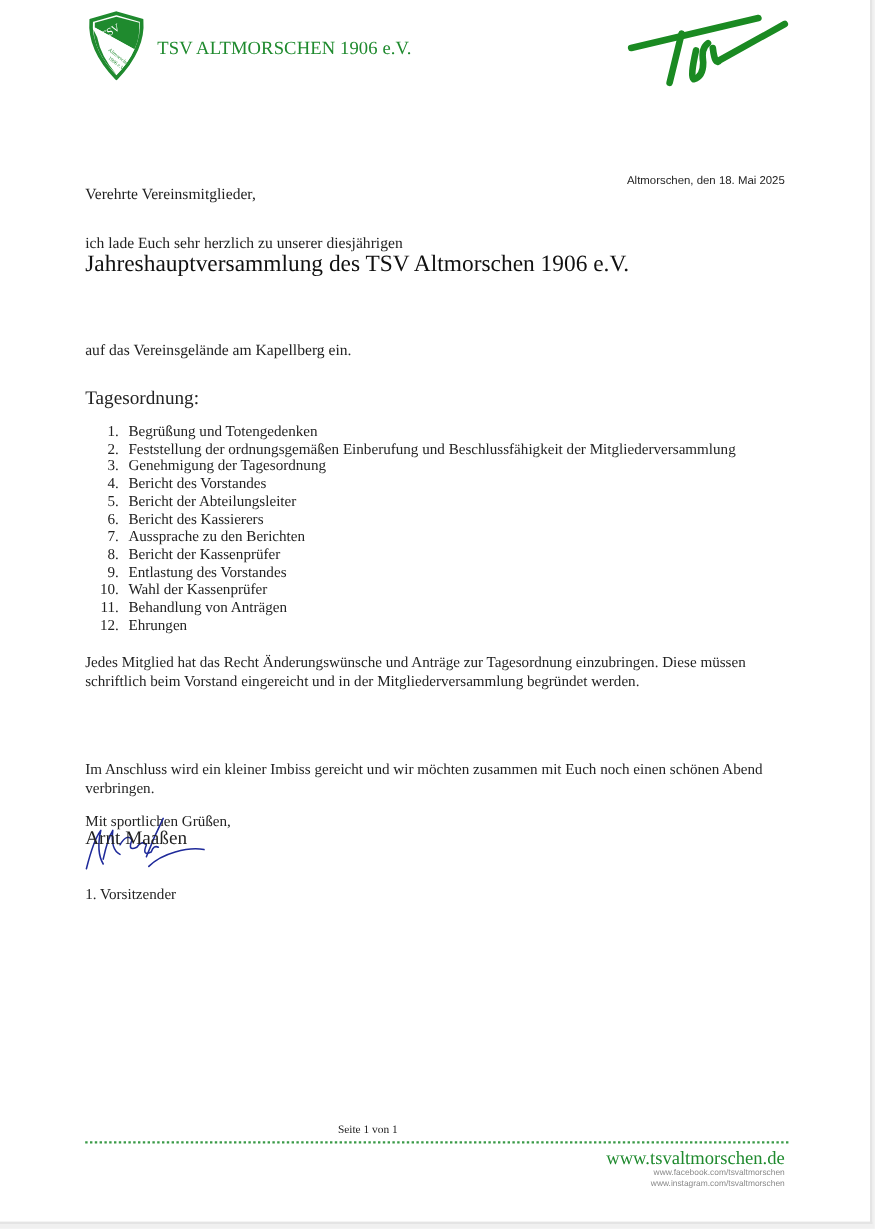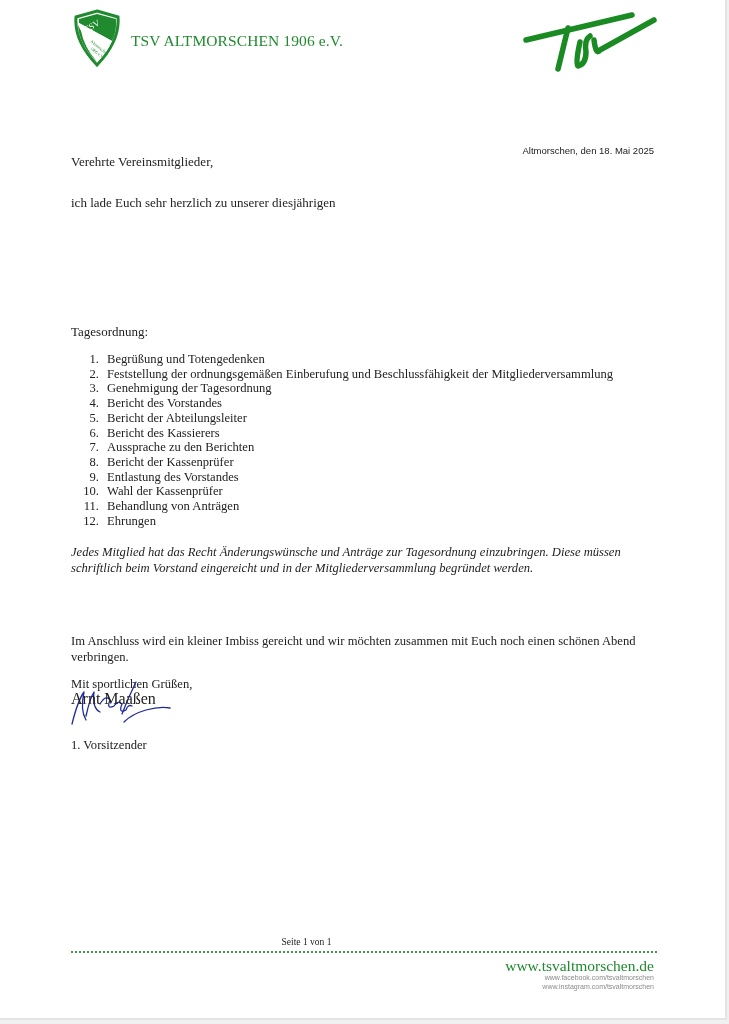--- a/index.html
+++ b/index.html
@@ -3,21 +3,21 @@
 <meta charset="utf-8">
 <style>
   html, body { margin:0; padding:0; }
   body { width:729px; height:1024px; background:#f0f0f0; position:relative; overflow:hidden; font-family:"Liberation Serif", serif; color:#1a1a1a; }
   .page { position:absolute; left:0; top:0; width:725px; height:1018px; background:#ffffff; border-right:2px solid #e4e4e4; border-bottom:2px solid #e4e4e4; }
   .abs { position:absolute; }
   .club-name { left:131px; top:32px; font-size:15.5px; color:#1f8a2e; letter-spacing:0.1px;text-align:right; }
   .date { right:71px; top:103px; font-family:"Liberation Sans", sans-serif; font-size:9.5px; color:#222;margin-top:42px; }
   .p { left:71px; font-size:13px; color:#222; }
   .big { left:71px; font-size:19.5px; color:#111; }
-  .agenda-label { left:71px; top:324px; font-size:13px; color:#222; }
+  .agenda-label { left:71px; top:324px; font-size:16px; color:#222; }
   ol.agenda { position:absolute; left:71px; top:352px; margin:0; padding:0; list-style:none; font-size:12.6px; line-height:14.7px; color:#222; }
   ol.agenda li { display:flex; }
   ol.agenda .num { width:36px; text-align:right; padding-right:8px; box-sizing:border-box; }
   .para { left:71px; width:590px; font-size:12.6px; line-height:16px; color:#222; }
   .footer-page { left:0; width:613px; text-align:center; top:937px; font-size:9.5px; color:#222; }
   .dots { left:71px; top:951px; width:586px; border-top:2px dotted #3a9a47; height:0; }
   .web { right:71px; top:957px; font-size:15.5px; color:#1f8a2e; }
   .social { right:71px; font-family:"Liberation Sans", sans-serif; font-size:7px; color:#8a8a8a; text-align:right; }
 </style>
 </head>
@@ -46,20 +46,22 @@
         <path d="M60 36 Q55 58 58 60 Q66 58 66 46 Q64 34 70 30"></path>
         <path d="M74 34 Q76 50 80 44 L134 14"></path>
       </g>
     </svg>
   </div>
 
   <div class="abs date">Altmorschen, den 18. Mai 2025</div>
 
   <div class="abs p" style="top:154px;">Verehrte Vereinsmitglieder,</div>
   <div class="abs p" style="top:183px;margin-top:12px;">ich lade Euch sehr herzlich zu unserer diesjährigen</div>
+  <div class="abs big" style="top:210px;">Jahreshauptversammlung des TSV Altmorschen 1906 e.V.</div>
+  <div class="abs p" style="top:284px;">auf das Vereinsgelände am Kapellberg ein.</div>
 
   <div class="abs agenda-label">Tagesordnung:</div>
   <ol class="agenda">
     <li>
         <span class="num">1.</span>
         <span>Begrüßung und Totengedenken</span>
       </li>
     <li>
         <span class="num">2.</span>
         <span>Feststellung der ordnungsgemäßen Einberufung und Beschlussfähigkeit der Mitgliederversammlung</span>
@@ -99,21 +101,21 @@
     <li>
         <span class="num">11.</span>
         <span>Behandlung von Anträgen</span>
       </li>
     <li>
         <span class="num">12.</span>
         <span>Ehrungen</span>
       </li>
   </ol>
 
-  <div class="abs para" style="top:544px;font-style:italic;">Jedes Mitglied hat das Recht Änderungswünsche und Anträge zur Tagesordnung einzubringen. Diese müssen schriftlich beim Vorstand eingereicht und in der Mitgliederversammlung begründet werden.</div>
+  <div class="abs para" style="top:544px;">Jedes Mitglied hat das Recht Änderungswünsche und Anträge zur Tagesordnung einzubringen. Diese müssen schriftlich beim Vorstand eingereicht und in der Mitgliederversammlung begründet werden.</div>
   <div class="abs para" style="top:633px;">Im Anschluss wird ein kleiner Imbiss gereicht und wir möchten zusammen mit Euch noch einen schönen Abend verbringen.</div>
 
   <div class="abs p" style="top:677px;font-size:12.6px;">Mit sportlichen Grüßen,</div>
 
   <div class="abs" style="left:66px;top:680px;width:110px;height:50px;">
     <svg width="110" height="50" viewBox="0 0 110 50">
       <g fill="none" stroke="#1f2a9a" stroke-width="1.3" stroke-linecap="round" stroke-linejoin="round">
         <path d="M6 44 Q12 20 18 12 Q14 30 20 40"></path>
         <path d="M20 36 Q24 18 28 12 Q26 28 34 32"></path>
         <path d="M34 24 Q40 14 44 20 Q40 30 48 26 Q52 20 56 24 Q52 34 60 30 Q62 24 66 26"></path>

